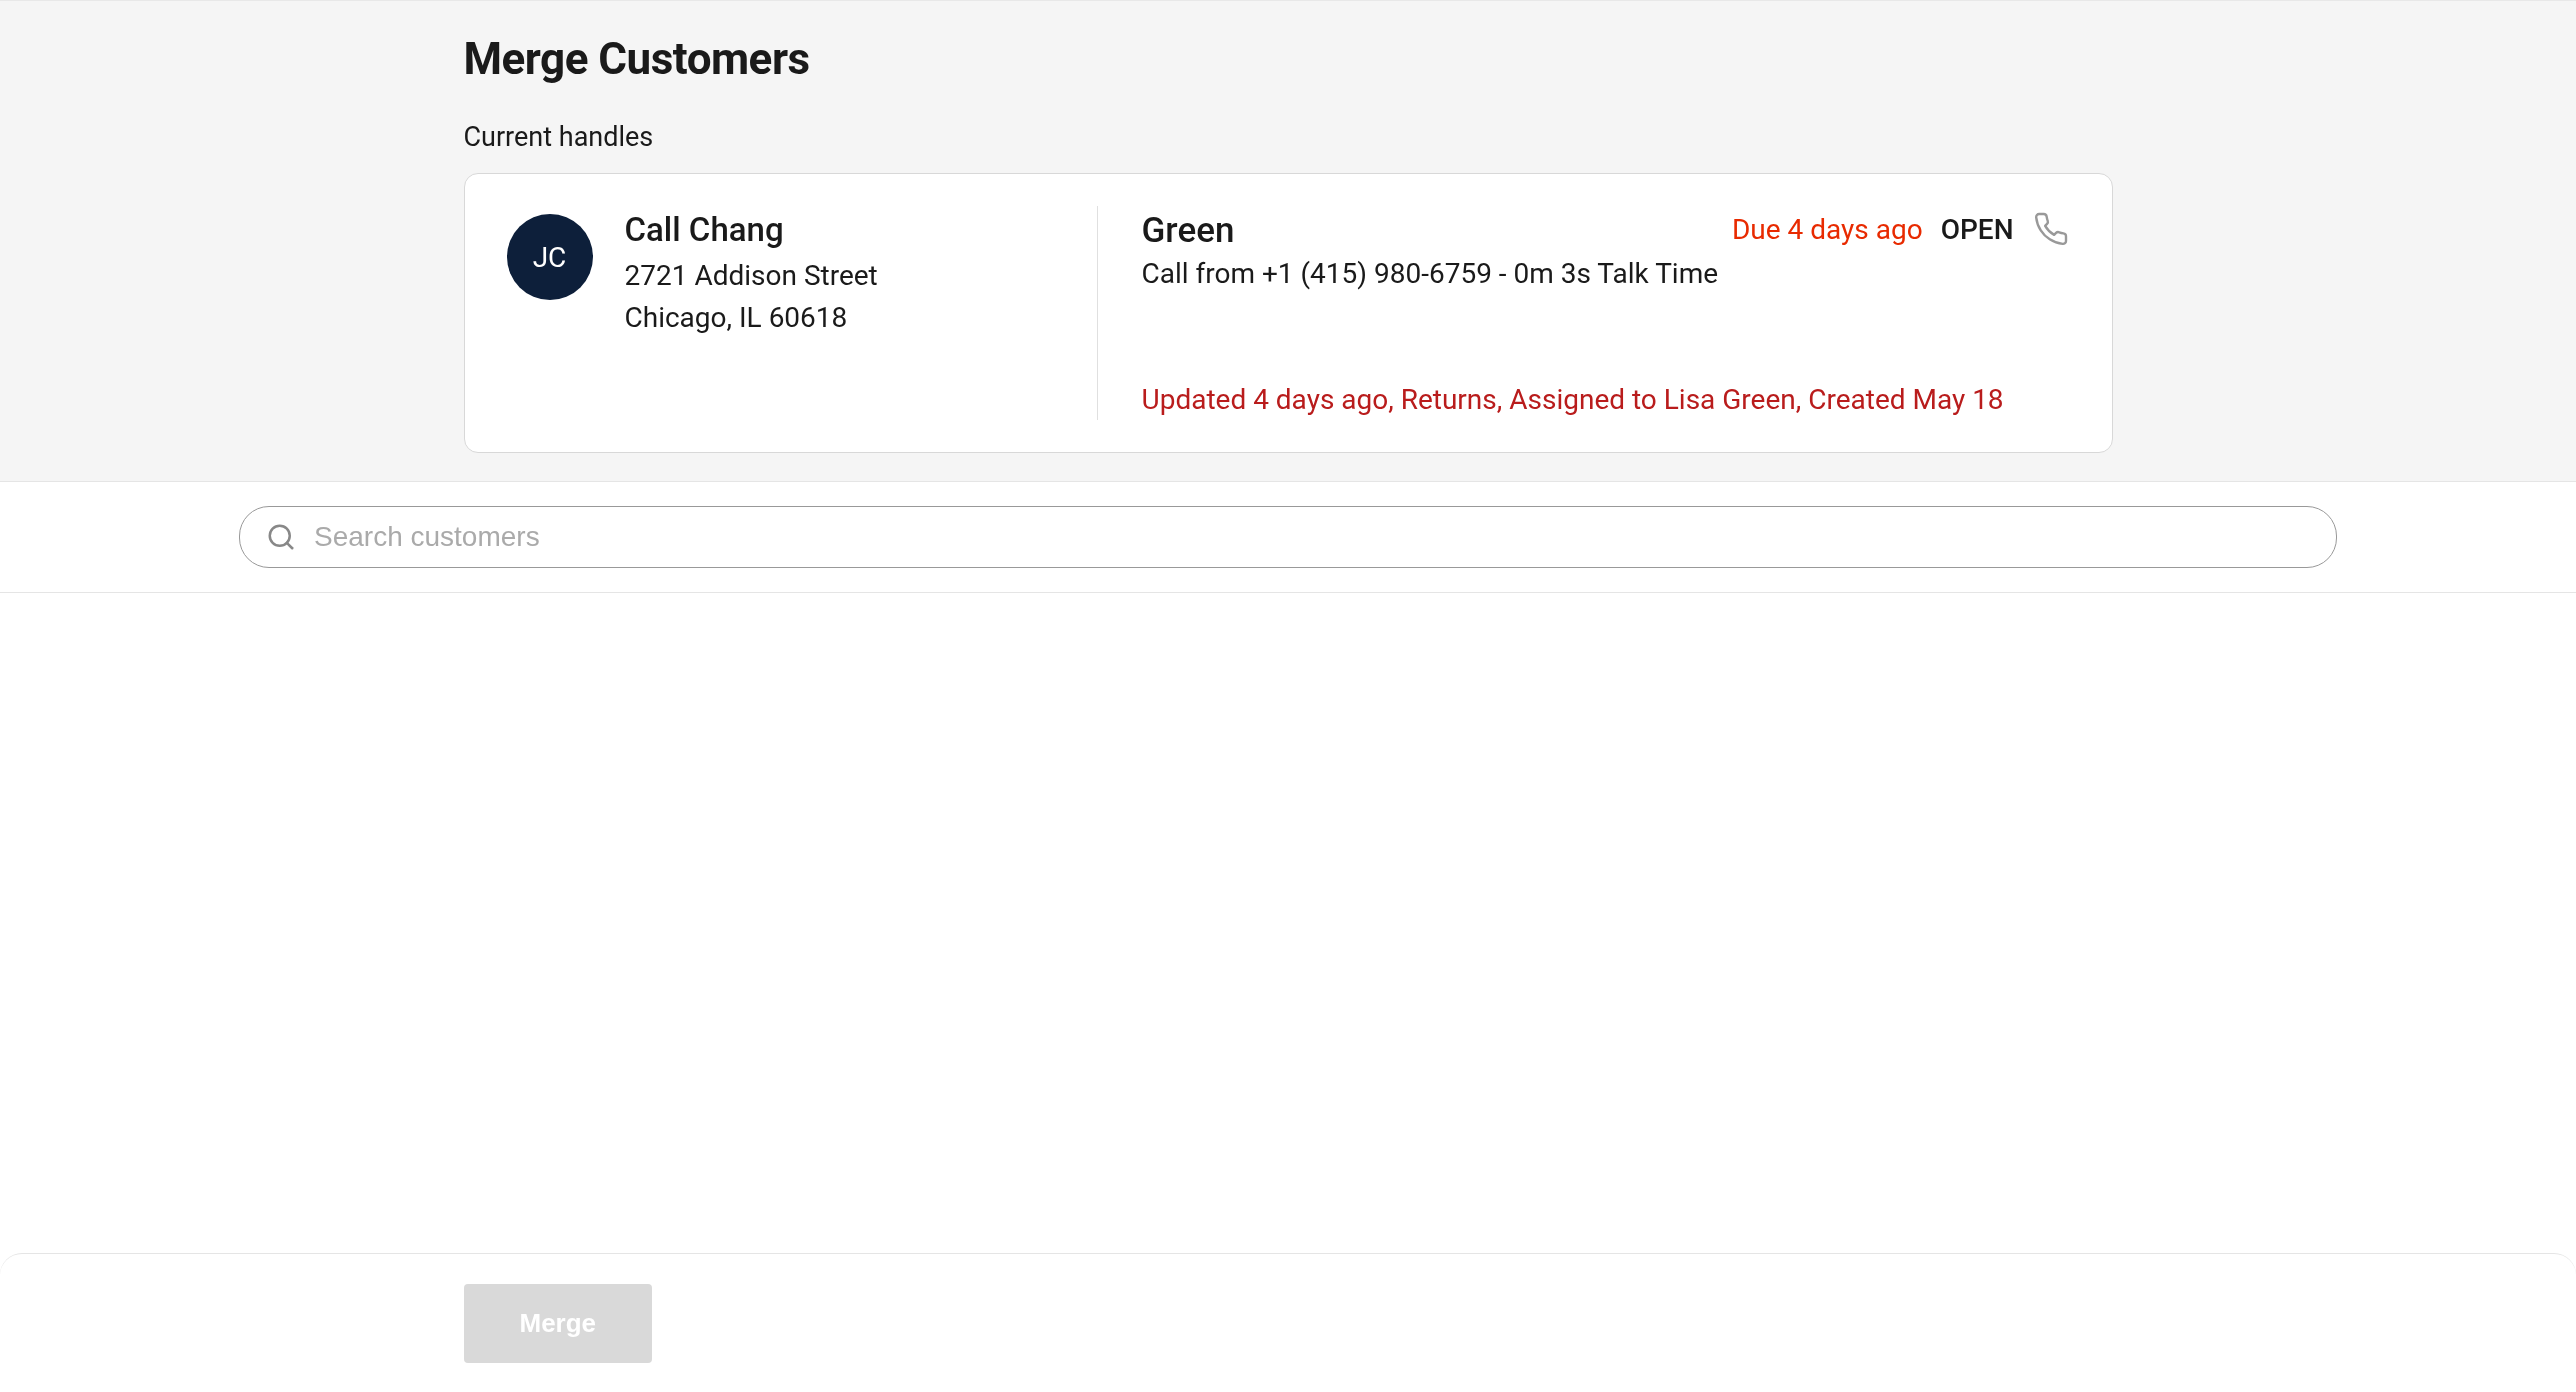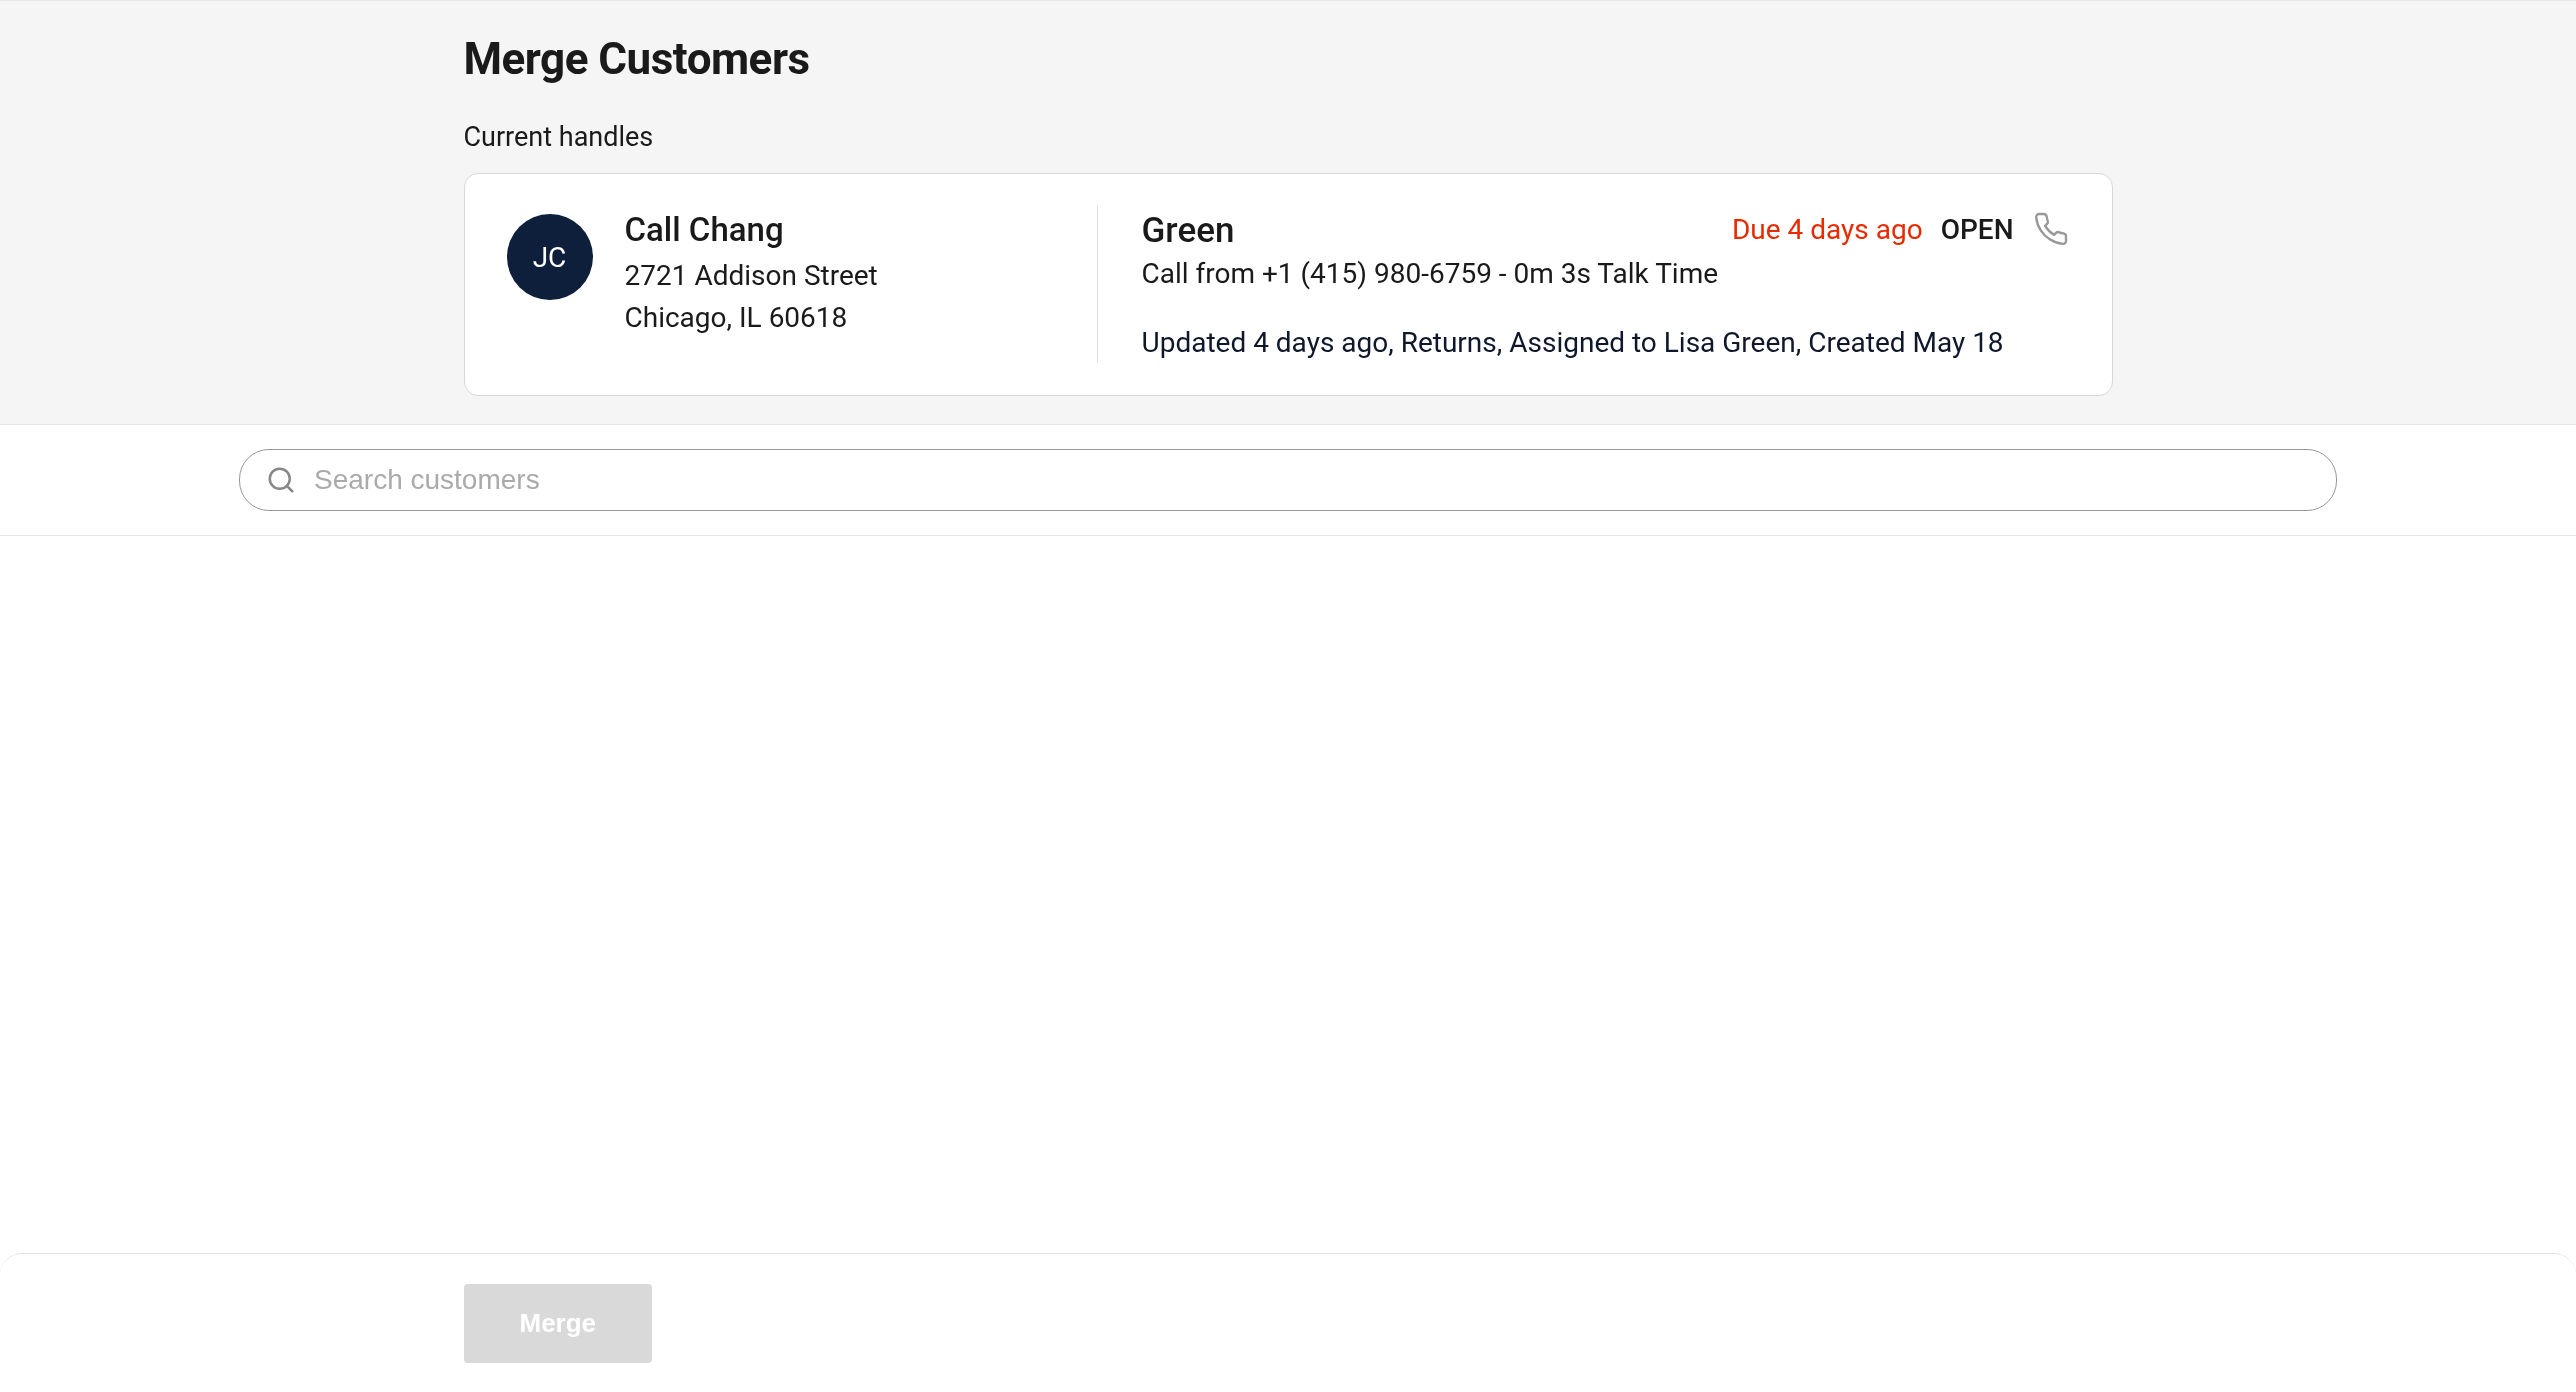--- a/index.html
+++ b/index.html
@@ -129,22 +129,22 @@
     .phone-icon-wrap {
       width: 38px;
       height: 38px;
       display: flex;
       align-items: center;
       justify-content: center;
       color: #999;
     }
     .ticket-meta {
       font-size: 28px;
-      color: #0f172a;
-      margin-top: 36px;
+      color: #b91c1c;
+      margin-top: 93px;
     }
     .search-section {
       border-top: 1px solid #e5e5e5;
       border-bottom: 1px solid #e5e5e5;
       padding: 24px 0;
       background: #ffffff;
     }
     .search-wrapper {
       max-width: 2338px;
       margin: 0 auto;

